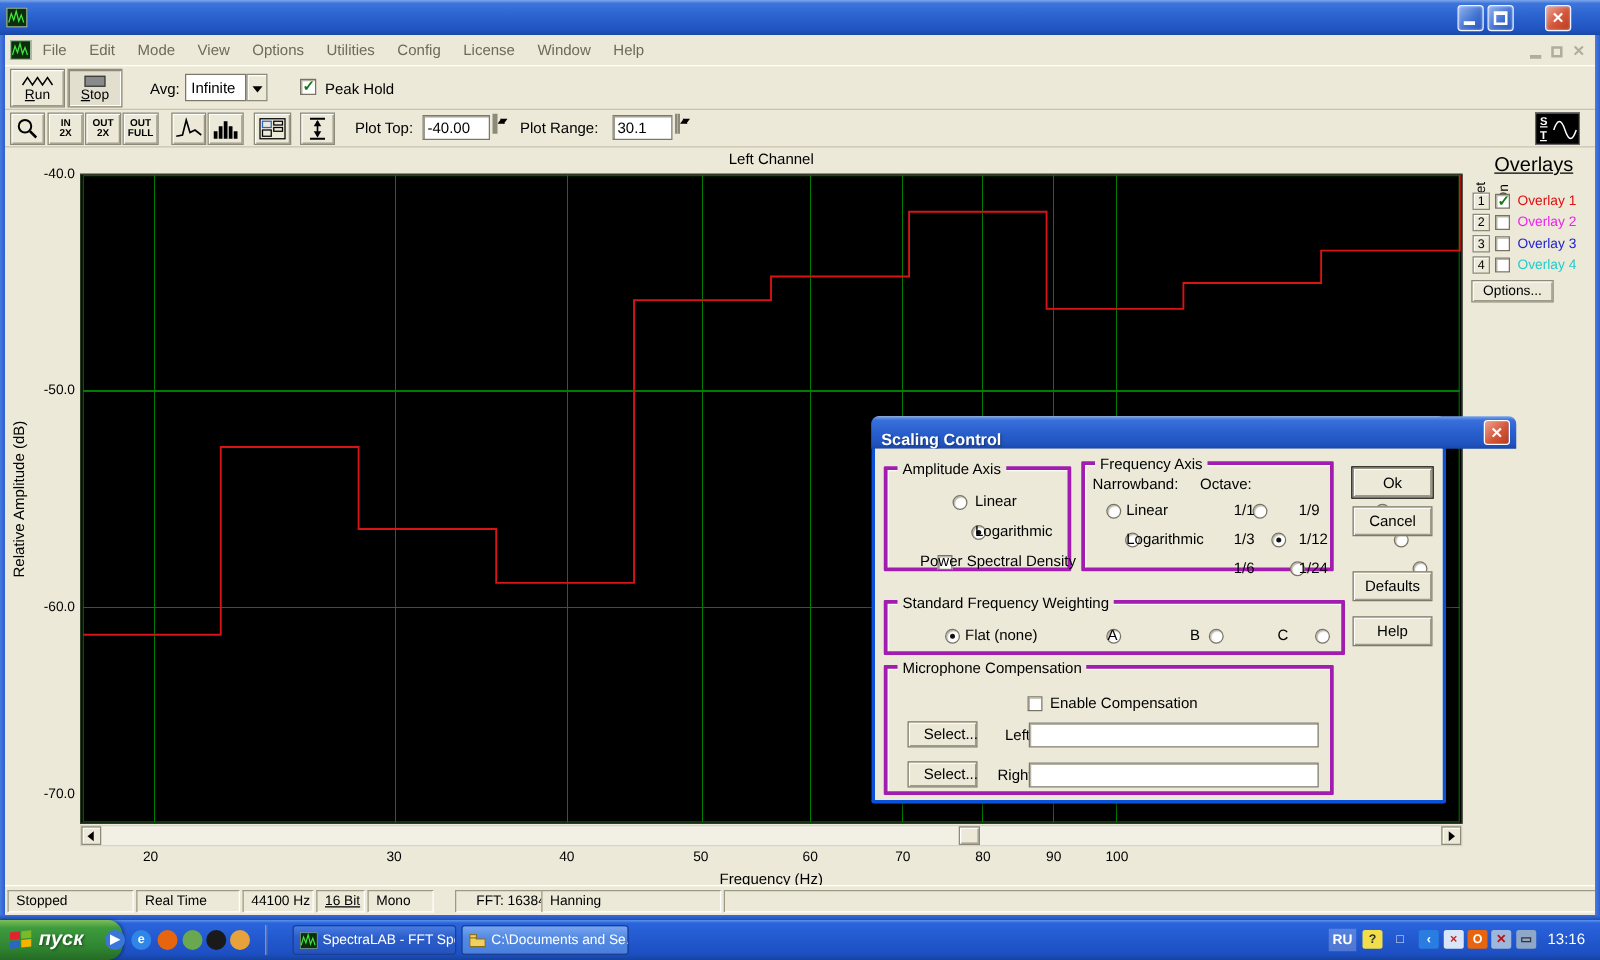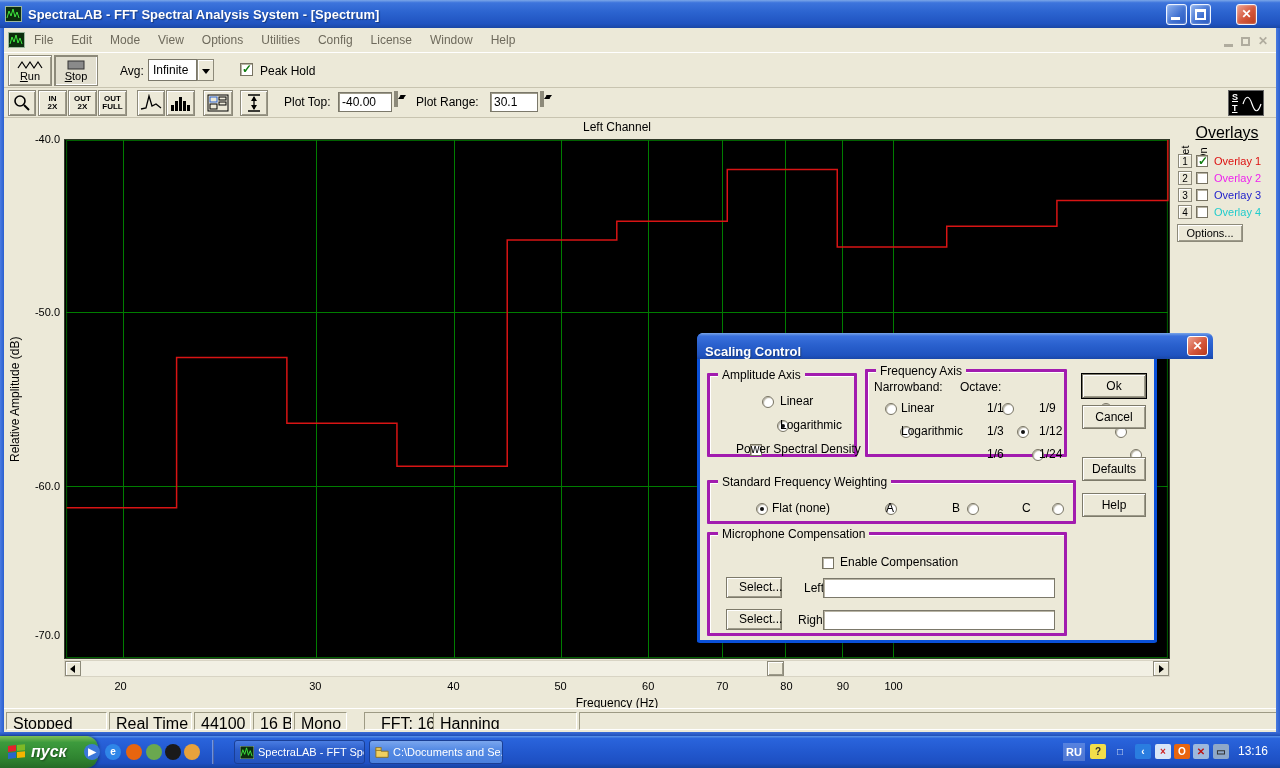--- a/index.html
+++ b/index.html
@@ -134,21 +134,21 @@
   .dlg-btn.default { box-shadow:0 0 0 1px #000, inset 1px 1px 0 #fff, inset -1px -1px 0 #9d9a8a; }
   .small-btn { position:absolute; background:#ece9d8; border:1px solid #7d7a6a;
     box-shadow:inset 1px 1px 0 #fff, inset -1px -1px 0 #9d9a8a; font-size:12px; text-align:center;padding-left:12px; }
   .dlg-input { position:absolute; background:#fff; border:1px solid #7b786a;
     box-shadow:inset 1px 1px 0 #b8b4a4; height:20px; font-size:12px; padding:2px 3px; }
 
   
   .statusbar { position:absolute; left:4px; top:708px; width:1272px; height:24px; background:#ece9d8;
     border-top:1px solid #fff; }
   .sb-panel { position:absolute; top:3px; height:18px; background:#ece9d8;
-    border:1px solid; border-color:#9d9a84 #fff #fff #9d9a84; font-size:16px; color:#000;
+    border:1px solid; border-color:#9d9a84 #fff #fff #9d9a84; font-size:11px; color:#000;
     padding:2px 6px; white-space:nowrap; overflow:hidden; }
 
   
   .frame-left, .frame-right { position:absolute; top:28px; height:704px; width:4px;
     background:linear-gradient(90deg,#4a7be0,#2a5fd0); }
   .frame-left { left:0; } .frame-right { right:0; }
   .frame-bottom { position:absolute; left:0; top:732px; width:1280px; height:4px;
     background:linear-gradient(180deg,#3a6cd8,#1f4fb8); }
 
   
@@ -183,21 +183,20 @@
 <body>
 
 <div class="screen">
 
   <div class="titlebar">
     <span class="app-icon">
       <svg width="15" height="14" viewBox="0 0 15 14">
           <polyline points="1,11 3,4 5,9 7,2 9,10 11,5 13,11" fill="none" stroke="#3ee83e" stroke-width="1"></polyline>
         </svg>
     </span>
-    <span class="title-text">SpectraLAB - FFT Spectral Analysis System - [Spectrum]</span>
     <span class="win-btn min" style="right:93px">
         <span class="bar"></span>
       </span>
     <span class="win-btn max" style="right:69px">
         <span class="box"></span>
       </span>
     <span class="win-btn close" style="right:23px">
         <span class="x">✕</span>
       </span>
   </div>

